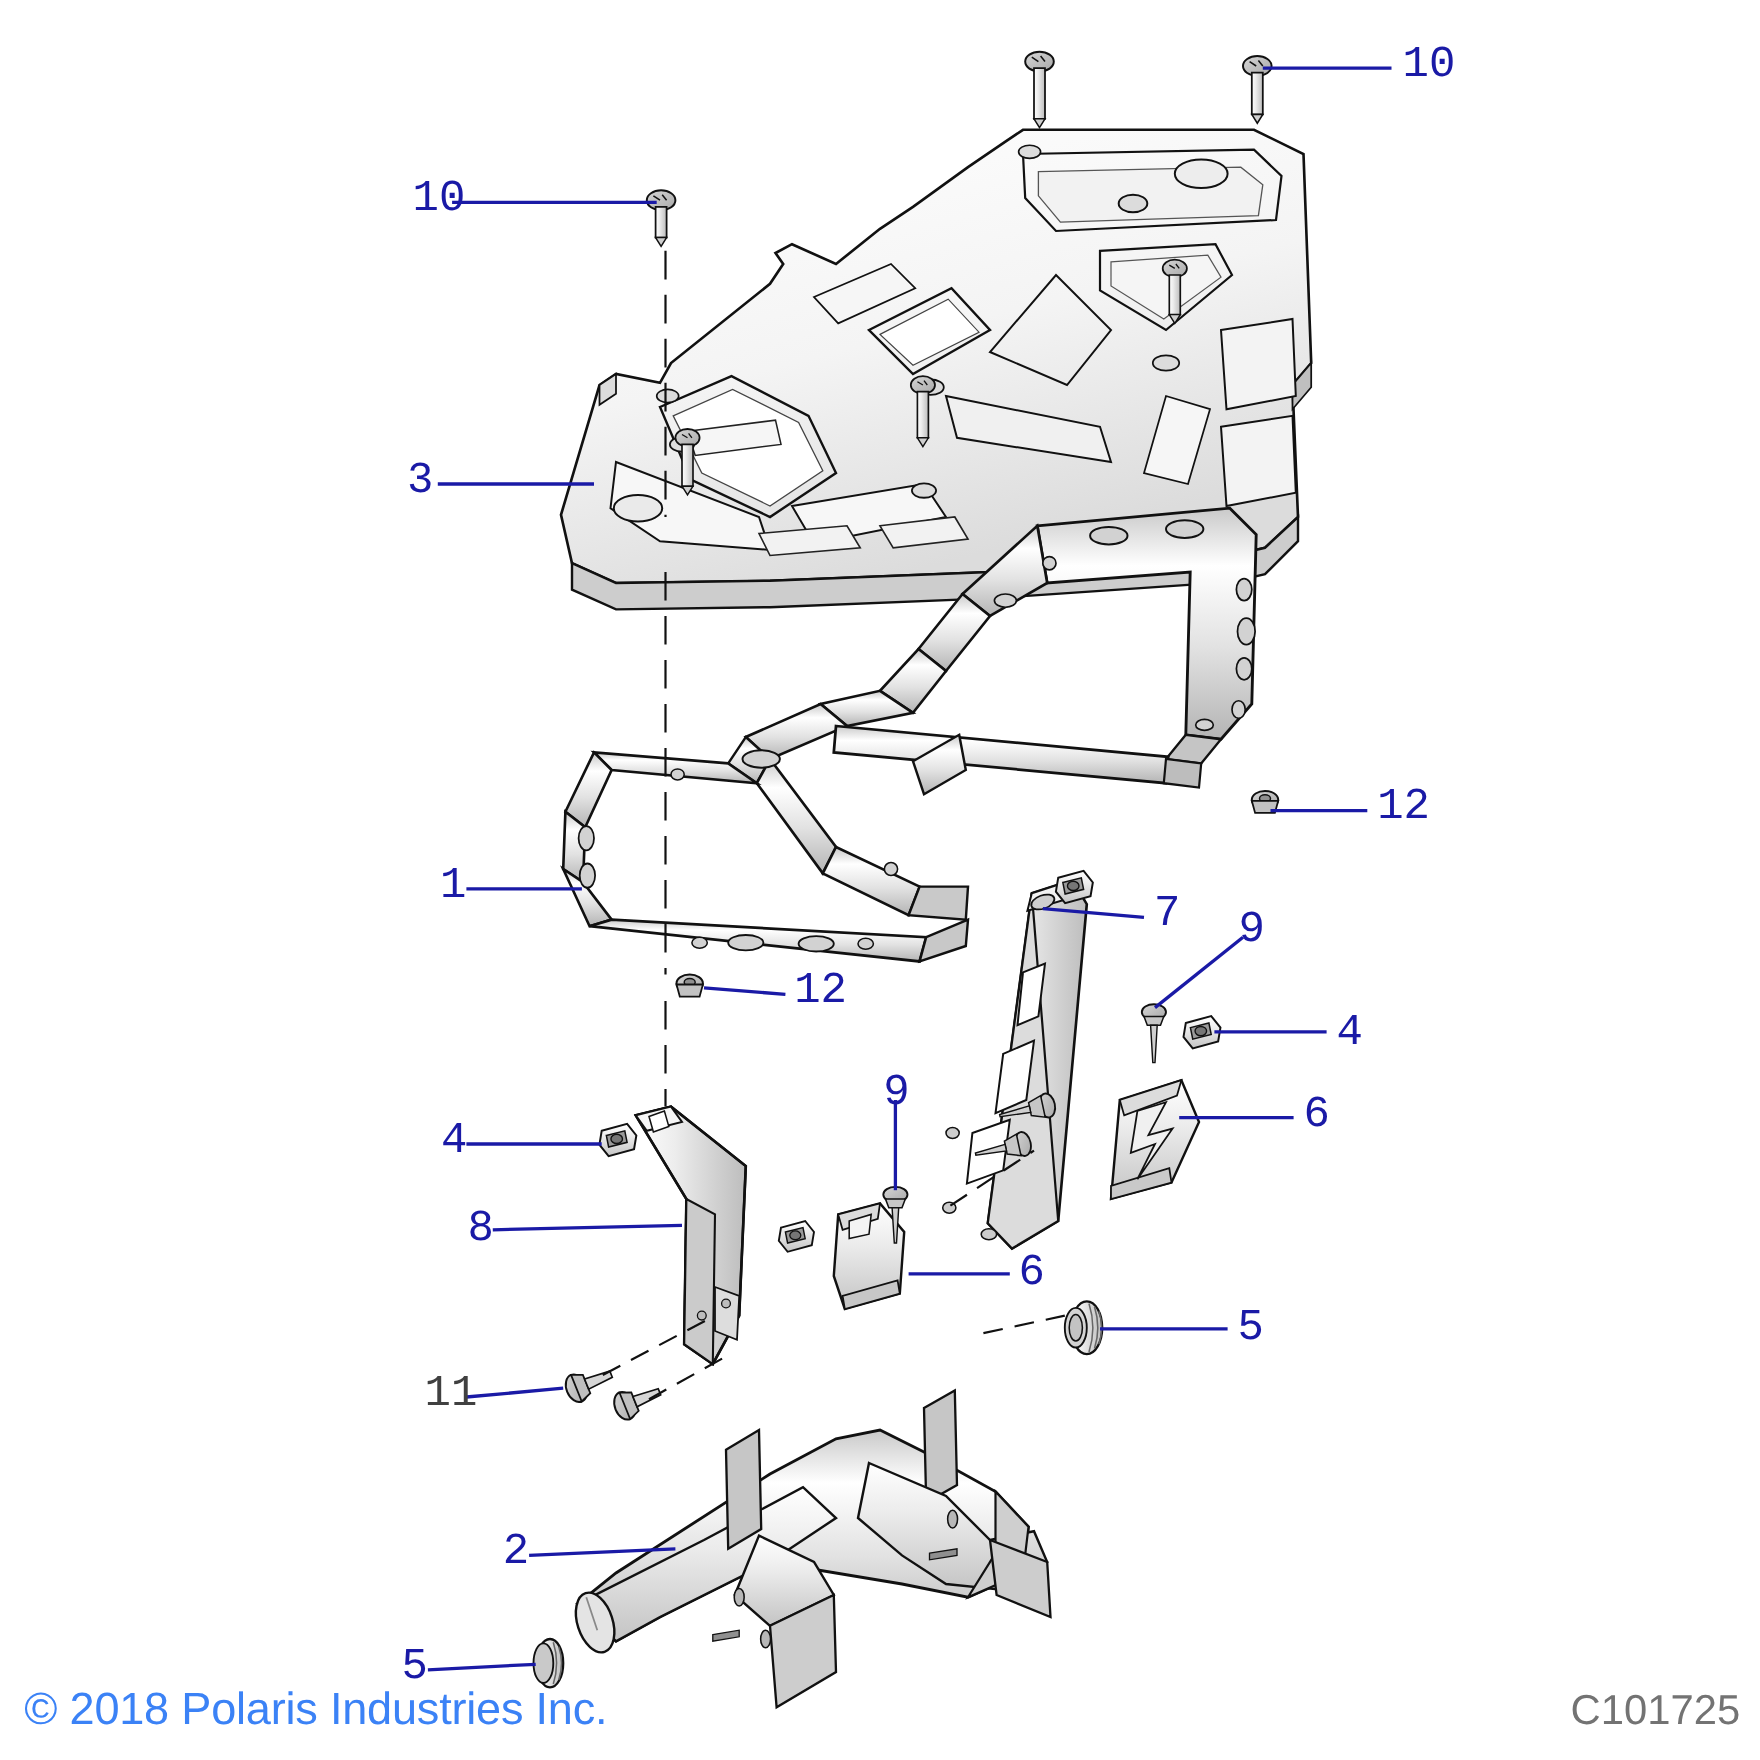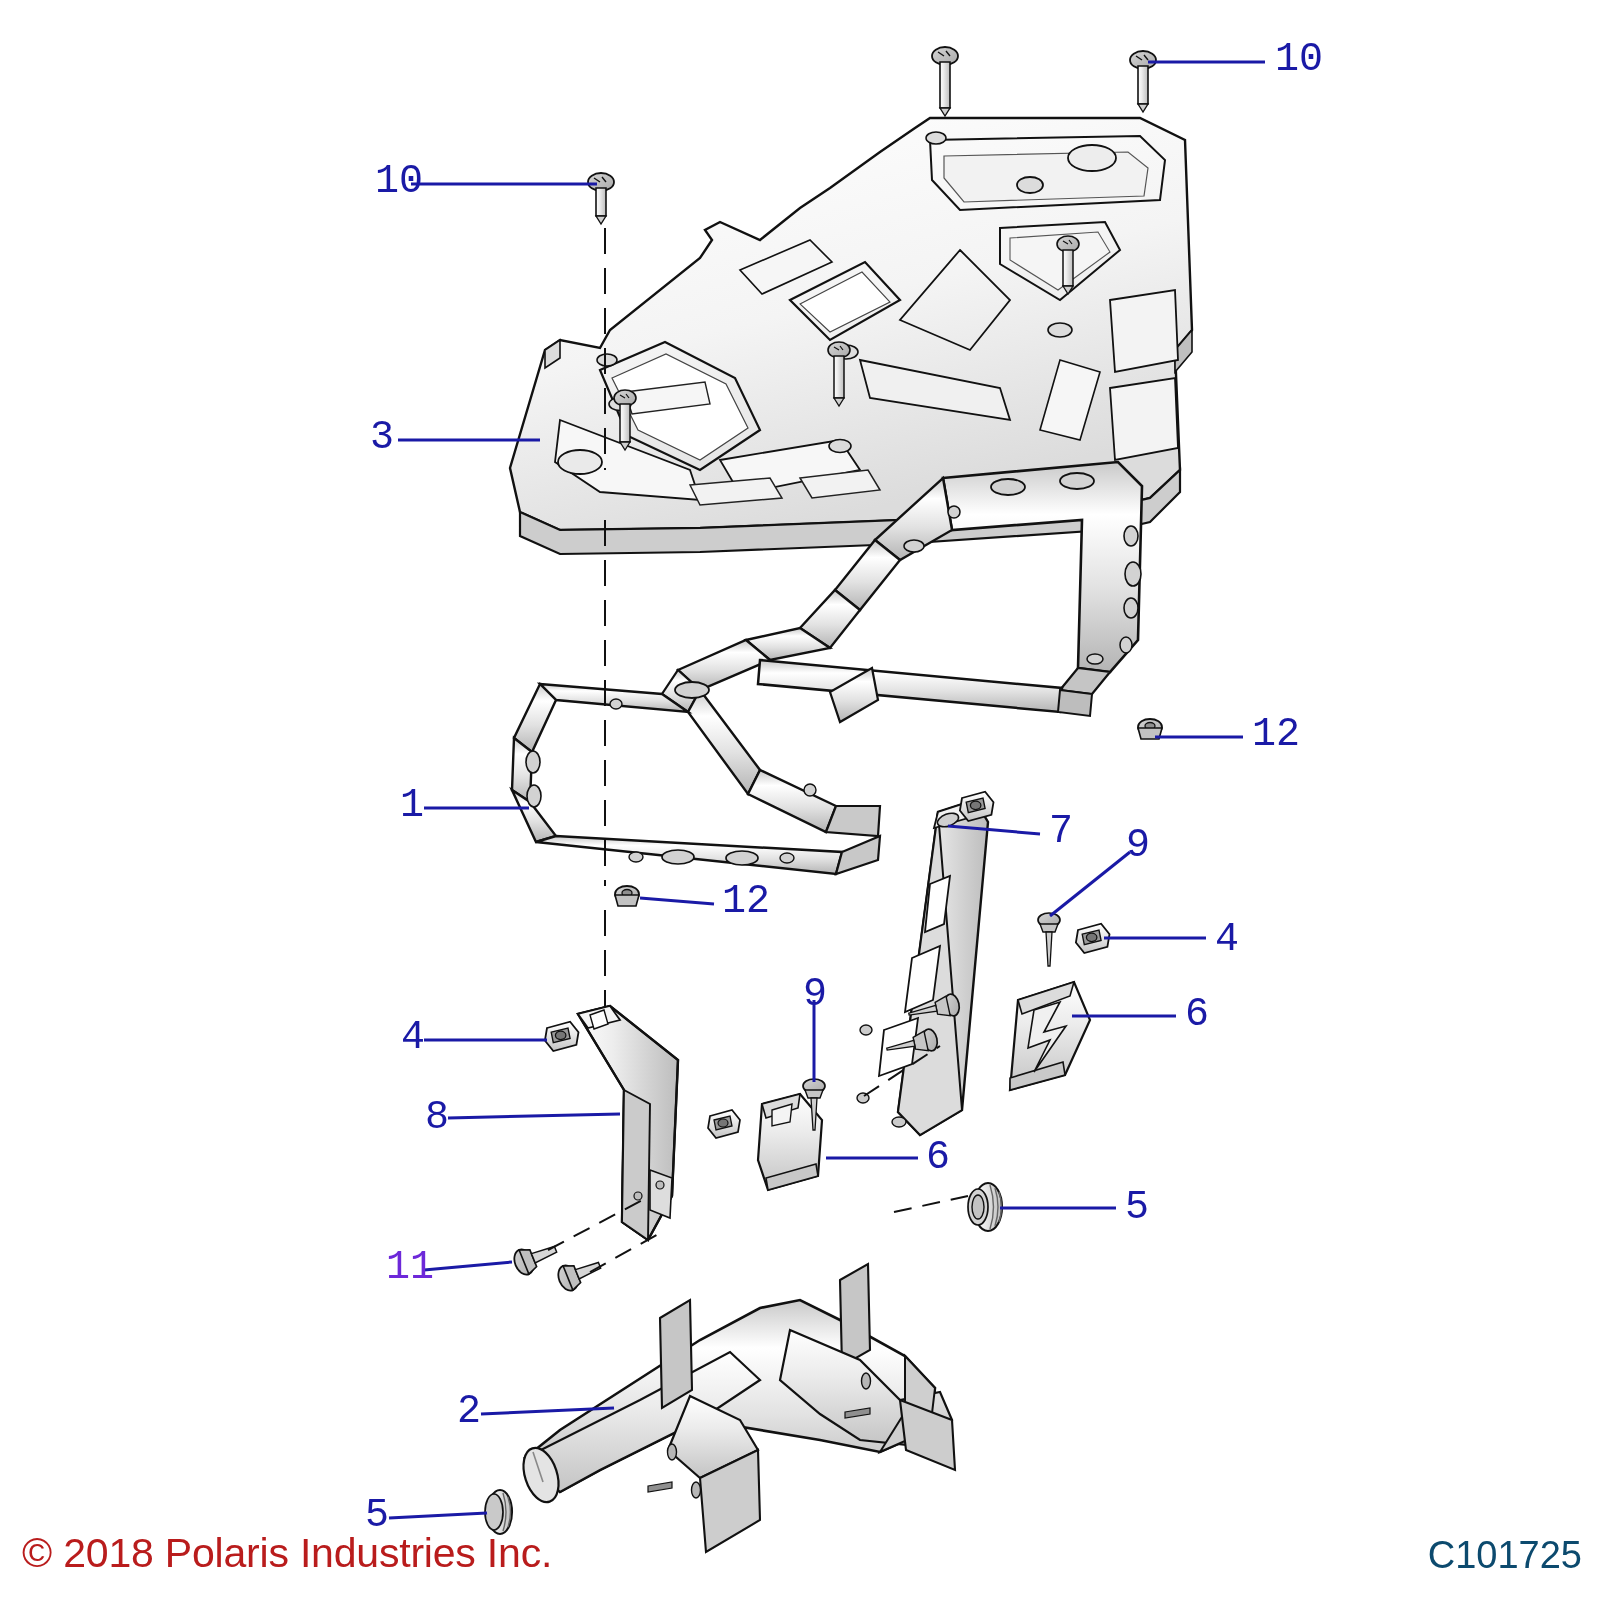--- a/index.html
+++ b/index.html
@@ -24,31 +24,31 @@
     position: absolute;
     left: 0; top: 0;
     width: 1600px;
     height: 1600px;
   }
   .footer-left {
     position: absolute;
     left: 22px;
     top: 1530px;
     font-size: 41px;
-    color: #b91c1c;
+    color: #3b82f6;
     font-family: "Liberation Sans", sans-serif;
     letter-spacing: -0.2px;
     white-space: nowrap;
   }
   .footer-right {
     position: absolute;
     right: 18px;
     top: 1534px;
     font-size: 38px;
-    color: #0c4a6e;
+    color: #737373;
     font-family: "Liberation Sans", sans-serif;
     white-space: nowrap;
   }
   .callout {
     position: absolute;
     font-family: Liberation Mono, monospace;
     font-size: 40px;
     color: #1a1aa6;
     line-height: 1;
     white-space: nowrap;
@@ -410,18 +410,18 @@
       <div class="callout" style="left: 1049px; top: 812px; color: rgb(26, 26, 166);">7</div>
       <div class="callout" style="left: 1126px; top: 826px; color: rgb(26, 26, 166);">9</div>
       <div class="callout" style="left: 722px; top: 882px; color: rgb(26, 26, 166);">12</div>
       <div class="callout" style="left: 1215px; top: 920px; color: rgb(26, 26, 166);">4</div>
       <div class="callout" style="left: 803px; top: 975px; color: rgb(26, 26, 166);">9</div>
       <div class="callout" style="left: 1185px; top: 995px; color: rgb(26, 26, 166);">6</div>
       <div class="callout" style="left: 401px; top: 1018px; color: rgb(26, 26, 166);">4</div>
       <div class="callout" style="left: 425px; top: 1098px; color: rgb(26, 26, 166);">8</div>
       <div class="callout" style="left: 926px; top: 1138px; color: rgb(26, 26, 166);">6</div>
       <div class="callout" style="left: 1125px; top: 1188px; color: rgb(26, 26, 166);">5</div>
-      <div class="callout" style="left: 386px; top: 1248px; color: #6d28d9;">11</div>
+      <div class="callout" style="left: 386px; top: 1248px; color: #404040;">11</div>
       <div class="callout" style="left: 457px; top: 1392px; color: rgb(26, 26, 166);">2</div>
       <div class="callout" style="left: 365px; top: 1496px; color: rgb(26, 26, 166);">5</div>
     </div>
 
 </div>
 
 </body></html>

